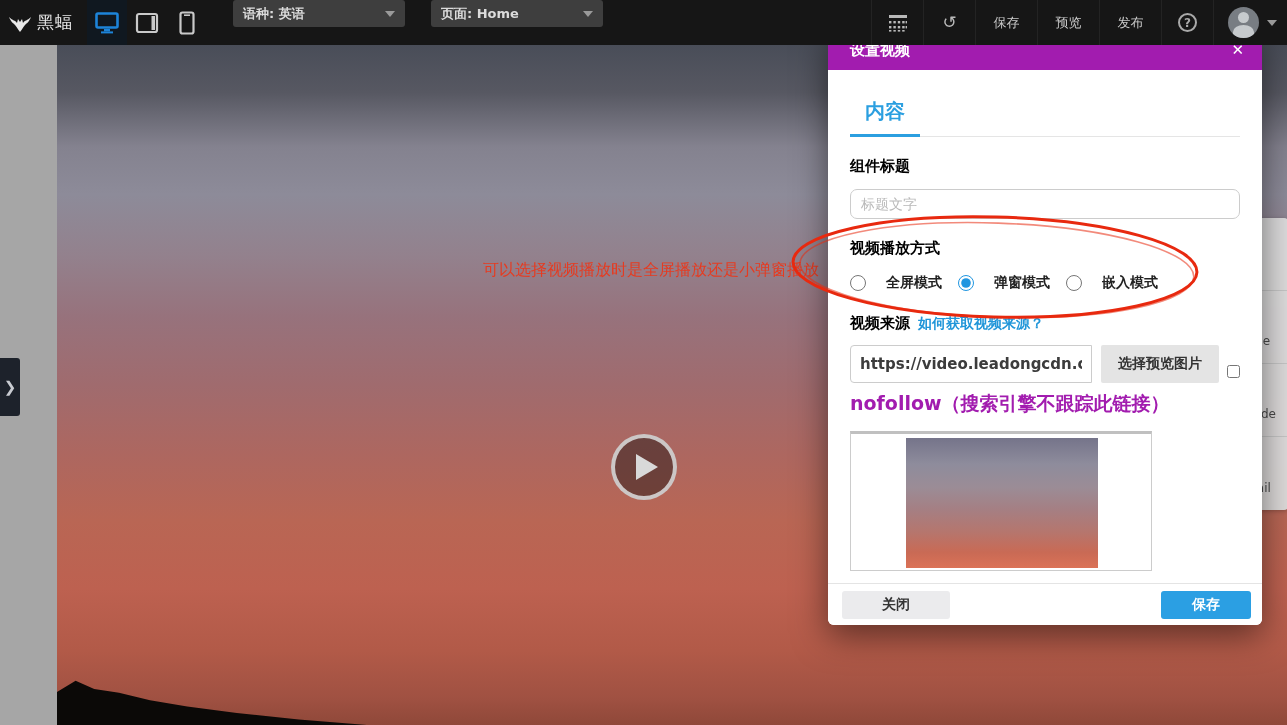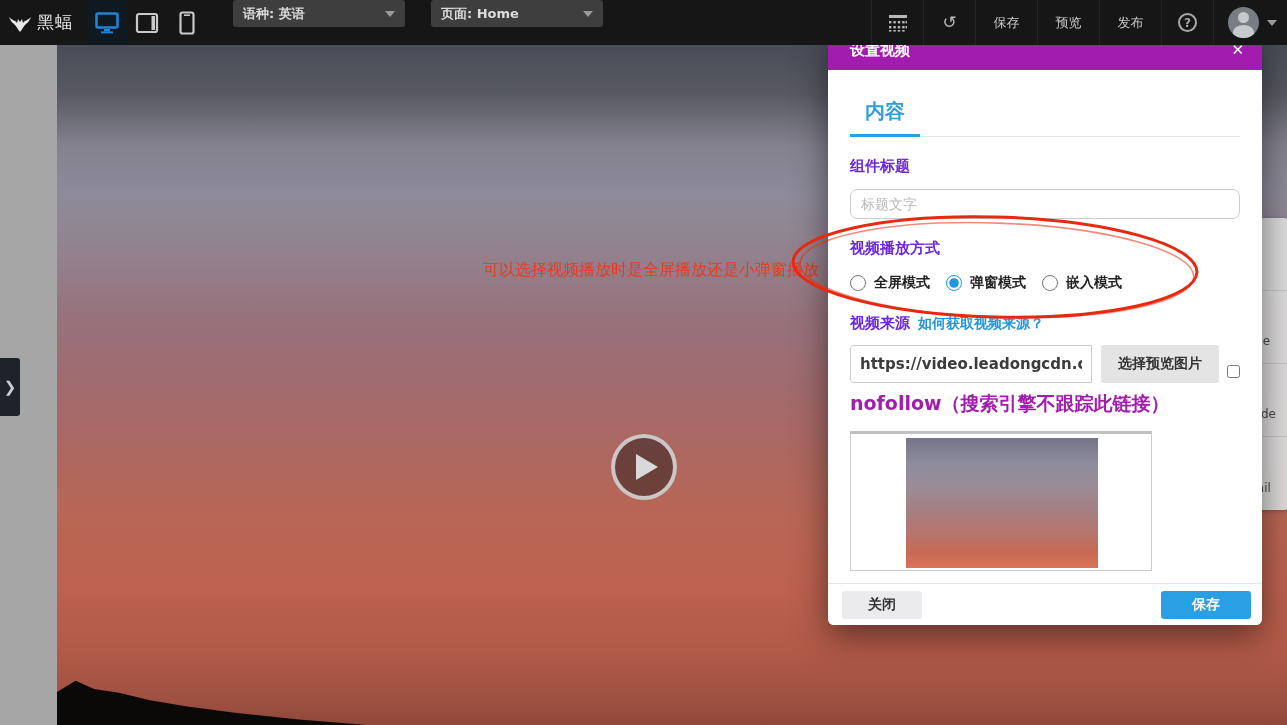--- a/index.html
+++ b/index.html
@@ -67,26 +67,26 @@
   .modal { position:absolute; left:828px; top:30px; width:434px; height:595px; background:#ffffff;
            border-radius:6px; z-index:10; box-shadow:0 10px 34px rgba(0,0,0,.5); overflow:hidden; }
   .modal-header { height:40px; background:#a21caf; display:flex; align-items:center; justify-content:space-between;
                   padding:0 18px 0 22px; }
   .modal-title { color:#ffffff; font-size:15px; font-weight:bold; }
   .modal-close { color:#ffffff; font-size:15px; cursor:pointer; line-height:1; }
   .modal-body { padding:0 22px; height:513px; overflow:hidden; }
   .tabrow { padding-top:28px; border-bottom:1px solid #e5e5e5; }
   .tab { display:inline-block; padding:0 15px 9px; color:#2b9fe0; font-size:20px; font-weight:bold;
          border-bottom:3px solid #2b9fe0; margin-bottom:-1px; cursor:pointer; }
-  .field-label { margin-top:20px; font-size:15px; font-weight:bold; color:#6d28d9; }
+  .field-label { margin-top:20px; font-size:15px; font-weight:bold; color:#000000; }
   .title-input { margin-top:13px; width:390px; height:30px; border:1px solid #cccccc; border-radius:7px;
                  padding:0 10px; font-size:14px; color:#444; font-family:inherit; }
   .title-input::placeholder { color:#b9b9b9; }
   .radio-row { margin-top:16px; display:flex; align-items:center; gap:16px; }
-  .radio-opt { display:flex; align-items:center; gap:8px; cursor:pointer; }
+  .radio-opt { display:flex; align-items:center; gap:20px; cursor:pointer; }
   .radio-opt input { width:16px; height:16px; accent-color:#2196e0; margin:0; }
   .radio-opt span { font-size:14px; font-weight:bold; color:#222222; }
   .src-row { margin-top:22px; display:flex; align-items:baseline; gap:8px; }
   .src-help { font-size:14px; font-weight:bold; color:#2196d9; cursor:pointer; }
   .url-row { margin-top:12px; display:flex; align-items:center; }
   .url-input { width:244px; height:38px; border:1px solid #cccccc; border-radius:4px 0 0 4px;
                padding:0 9px; font-size:15px; font-weight:bold; color:#3c3c3c; font-family:inherit; }
   .lib-btn { width:119px; height:38px; margin-left:9px; background:#e4e4e4; border:none; border-radius:2px;
              font-size:14px; font-weight:bold; color:#333333; font-family:inherit; cursor:pointer; }
   .nofollow-check { width:13px; height:13px; margin-left:8px; margin-top:14px; cursor:pointer; }
@@ -94,21 +94,21 @@
   .preview-row { margin-top:22px; display:flex; align-items:baseline; gap:4px; }
   .preview-hint { font-size:13px; font-weight:bold; color:#9a9a9a; }
   .preview-box { margin-top:14px; width:302px; height:140px; border:1px solid #cccccc; border-top:3px solid #c0c0c0;
                  background:#ffffff; }
   .thumb { margin:4px 0 0 55px; width:192px; height:130px;
            background:linear-gradient(180deg,#75748a 0%, #8e8c9c 20%, #9b8c96 38%, #a57f83 55%,
                        #b5766e 72%, #c96a55 88%, #db7257 100%); }
   .modal-footer { position:absolute; left:0; bottom:0; width:100%; height:42px; background:#ffffff;
                   border-top:1px solid #e4e4e4; display:flex; align-items:center; justify-content:space-between;
                   padding:0 11px 0 14px; }
-  .btn-close { width:80px; height:28px; background:#ebebed; border:none; border-radius:3px;
+  .btn-close { width:108px; height:28px; background:#ebebed; border:none; border-radius:3px;
                font-size:14px; font-weight:bold; color:#333333; font-family:Liberation Serif, serif; cursor:pointer; }
   .btn-save { width:90px; height:28px; background:#2b9fe3; border:none; border-radius:3px;
               font-size:14px; font-weight:bold; color:#ffffff; font-family:inherit; cursor:pointer; }
 
   
   .annot-ellipse { position:absolute; left:785px; top:210px; width:420px; height:115px; z-index:20; pointer-events:none; }
 </style>
 </head>
 <body>
 

